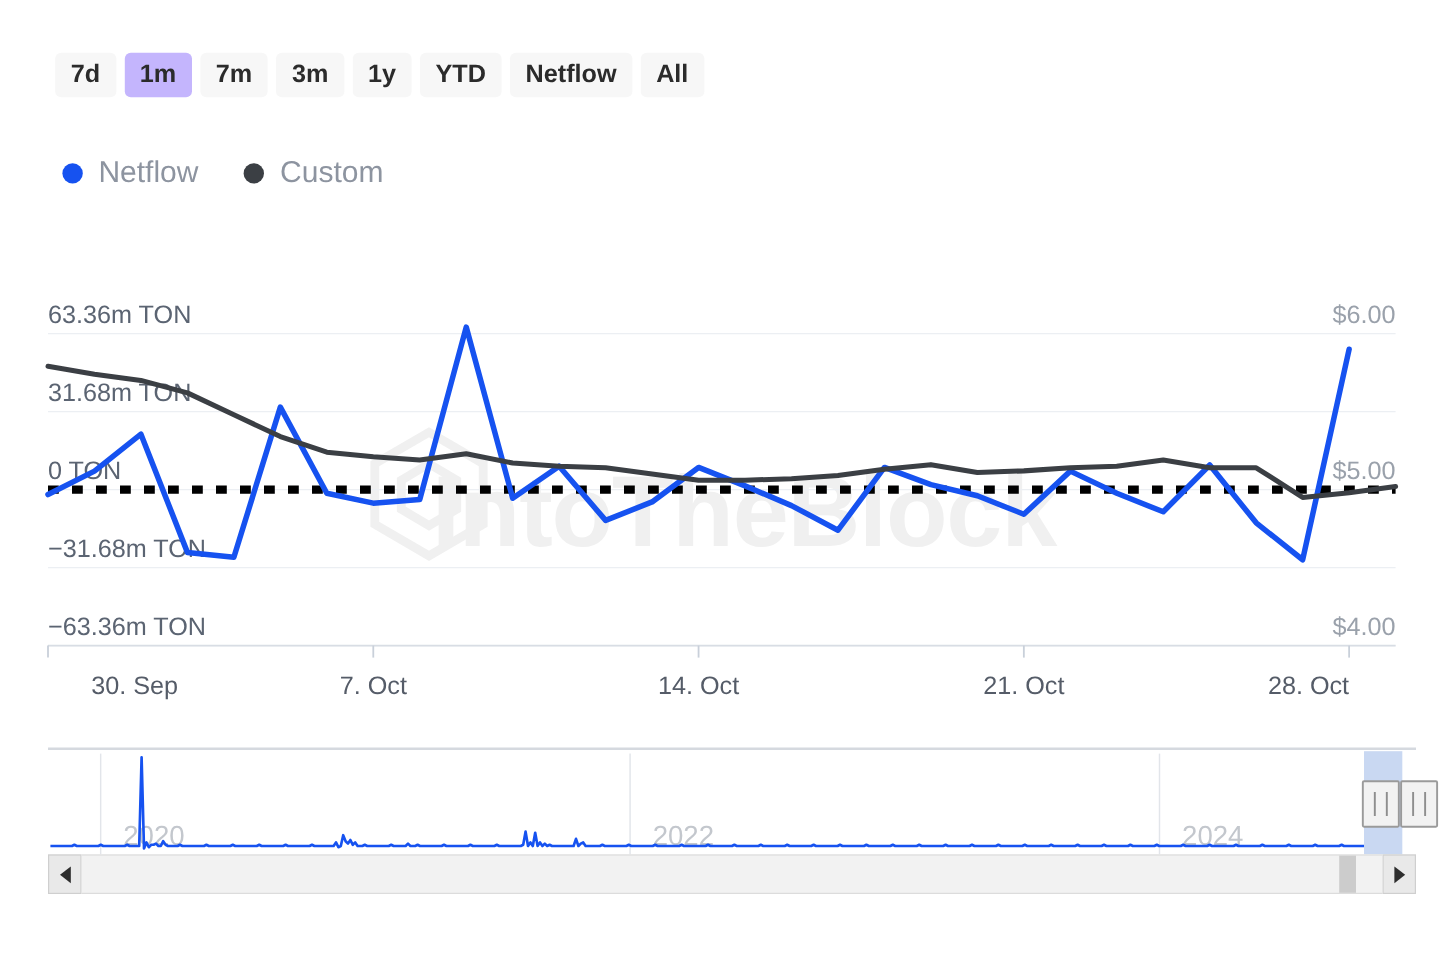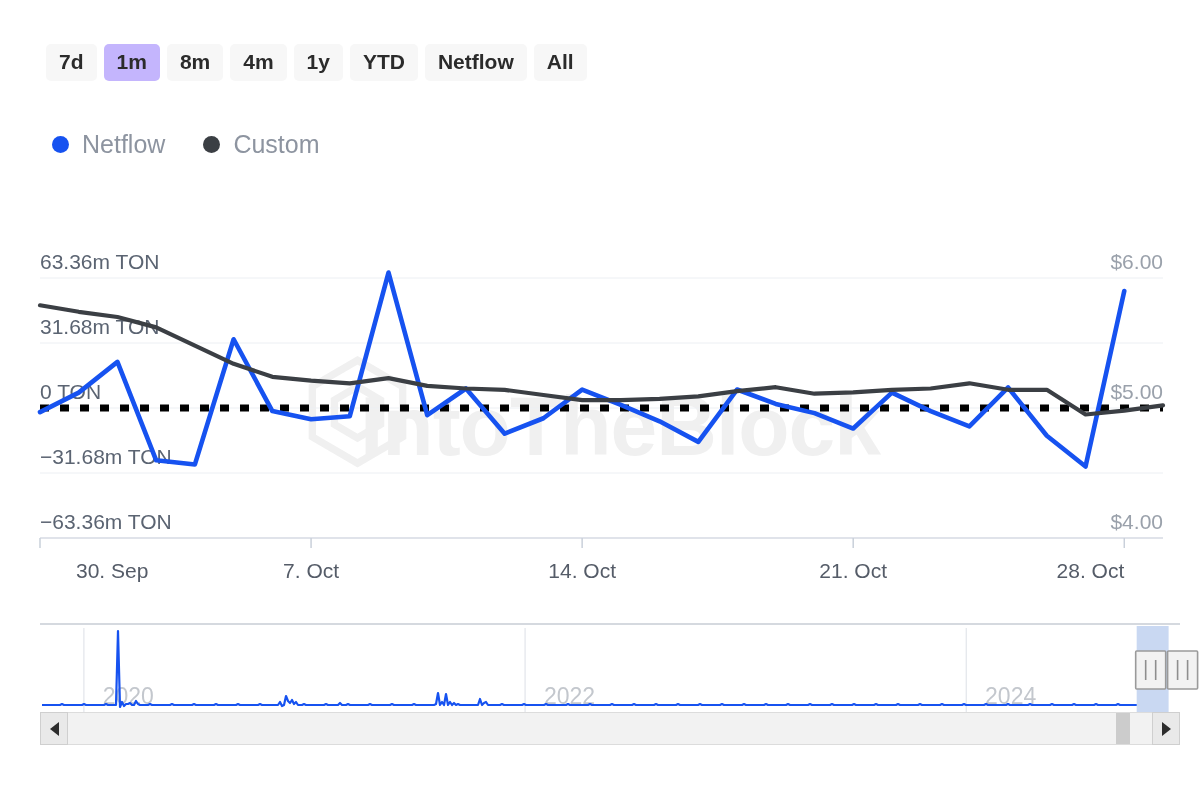--- a/index.html
+++ b/index.html
@@ -128,22 +128,22 @@
     fill: #f0f0f0;
     letter-spacing: -1px;
   }
 </style>
 </head>
 <body>
 
 <div id="range-bar">
     <button class="range-btn">7d</button>
     <button class="range-btn selected">1m</button>
-    <button class="range-btn">8m</button>
-    <button class="range-btn">4m</button>
+    <button class="range-btn">7m</button>
+    <button class="range-btn">3m</button>
     <button class="range-btn">1y</button>
     <button class="range-btn">YTD</button>
     <button class="range-btn">Netflow</button>
     <button class="range-btn">All</button>
   </div>
 
 <div id="legend">
     <div class="legend-item">
       <span class="legend-dot" style="background: rgb(22, 82, 240);"></span>
       <span class="legend-label">Netflow</span>

